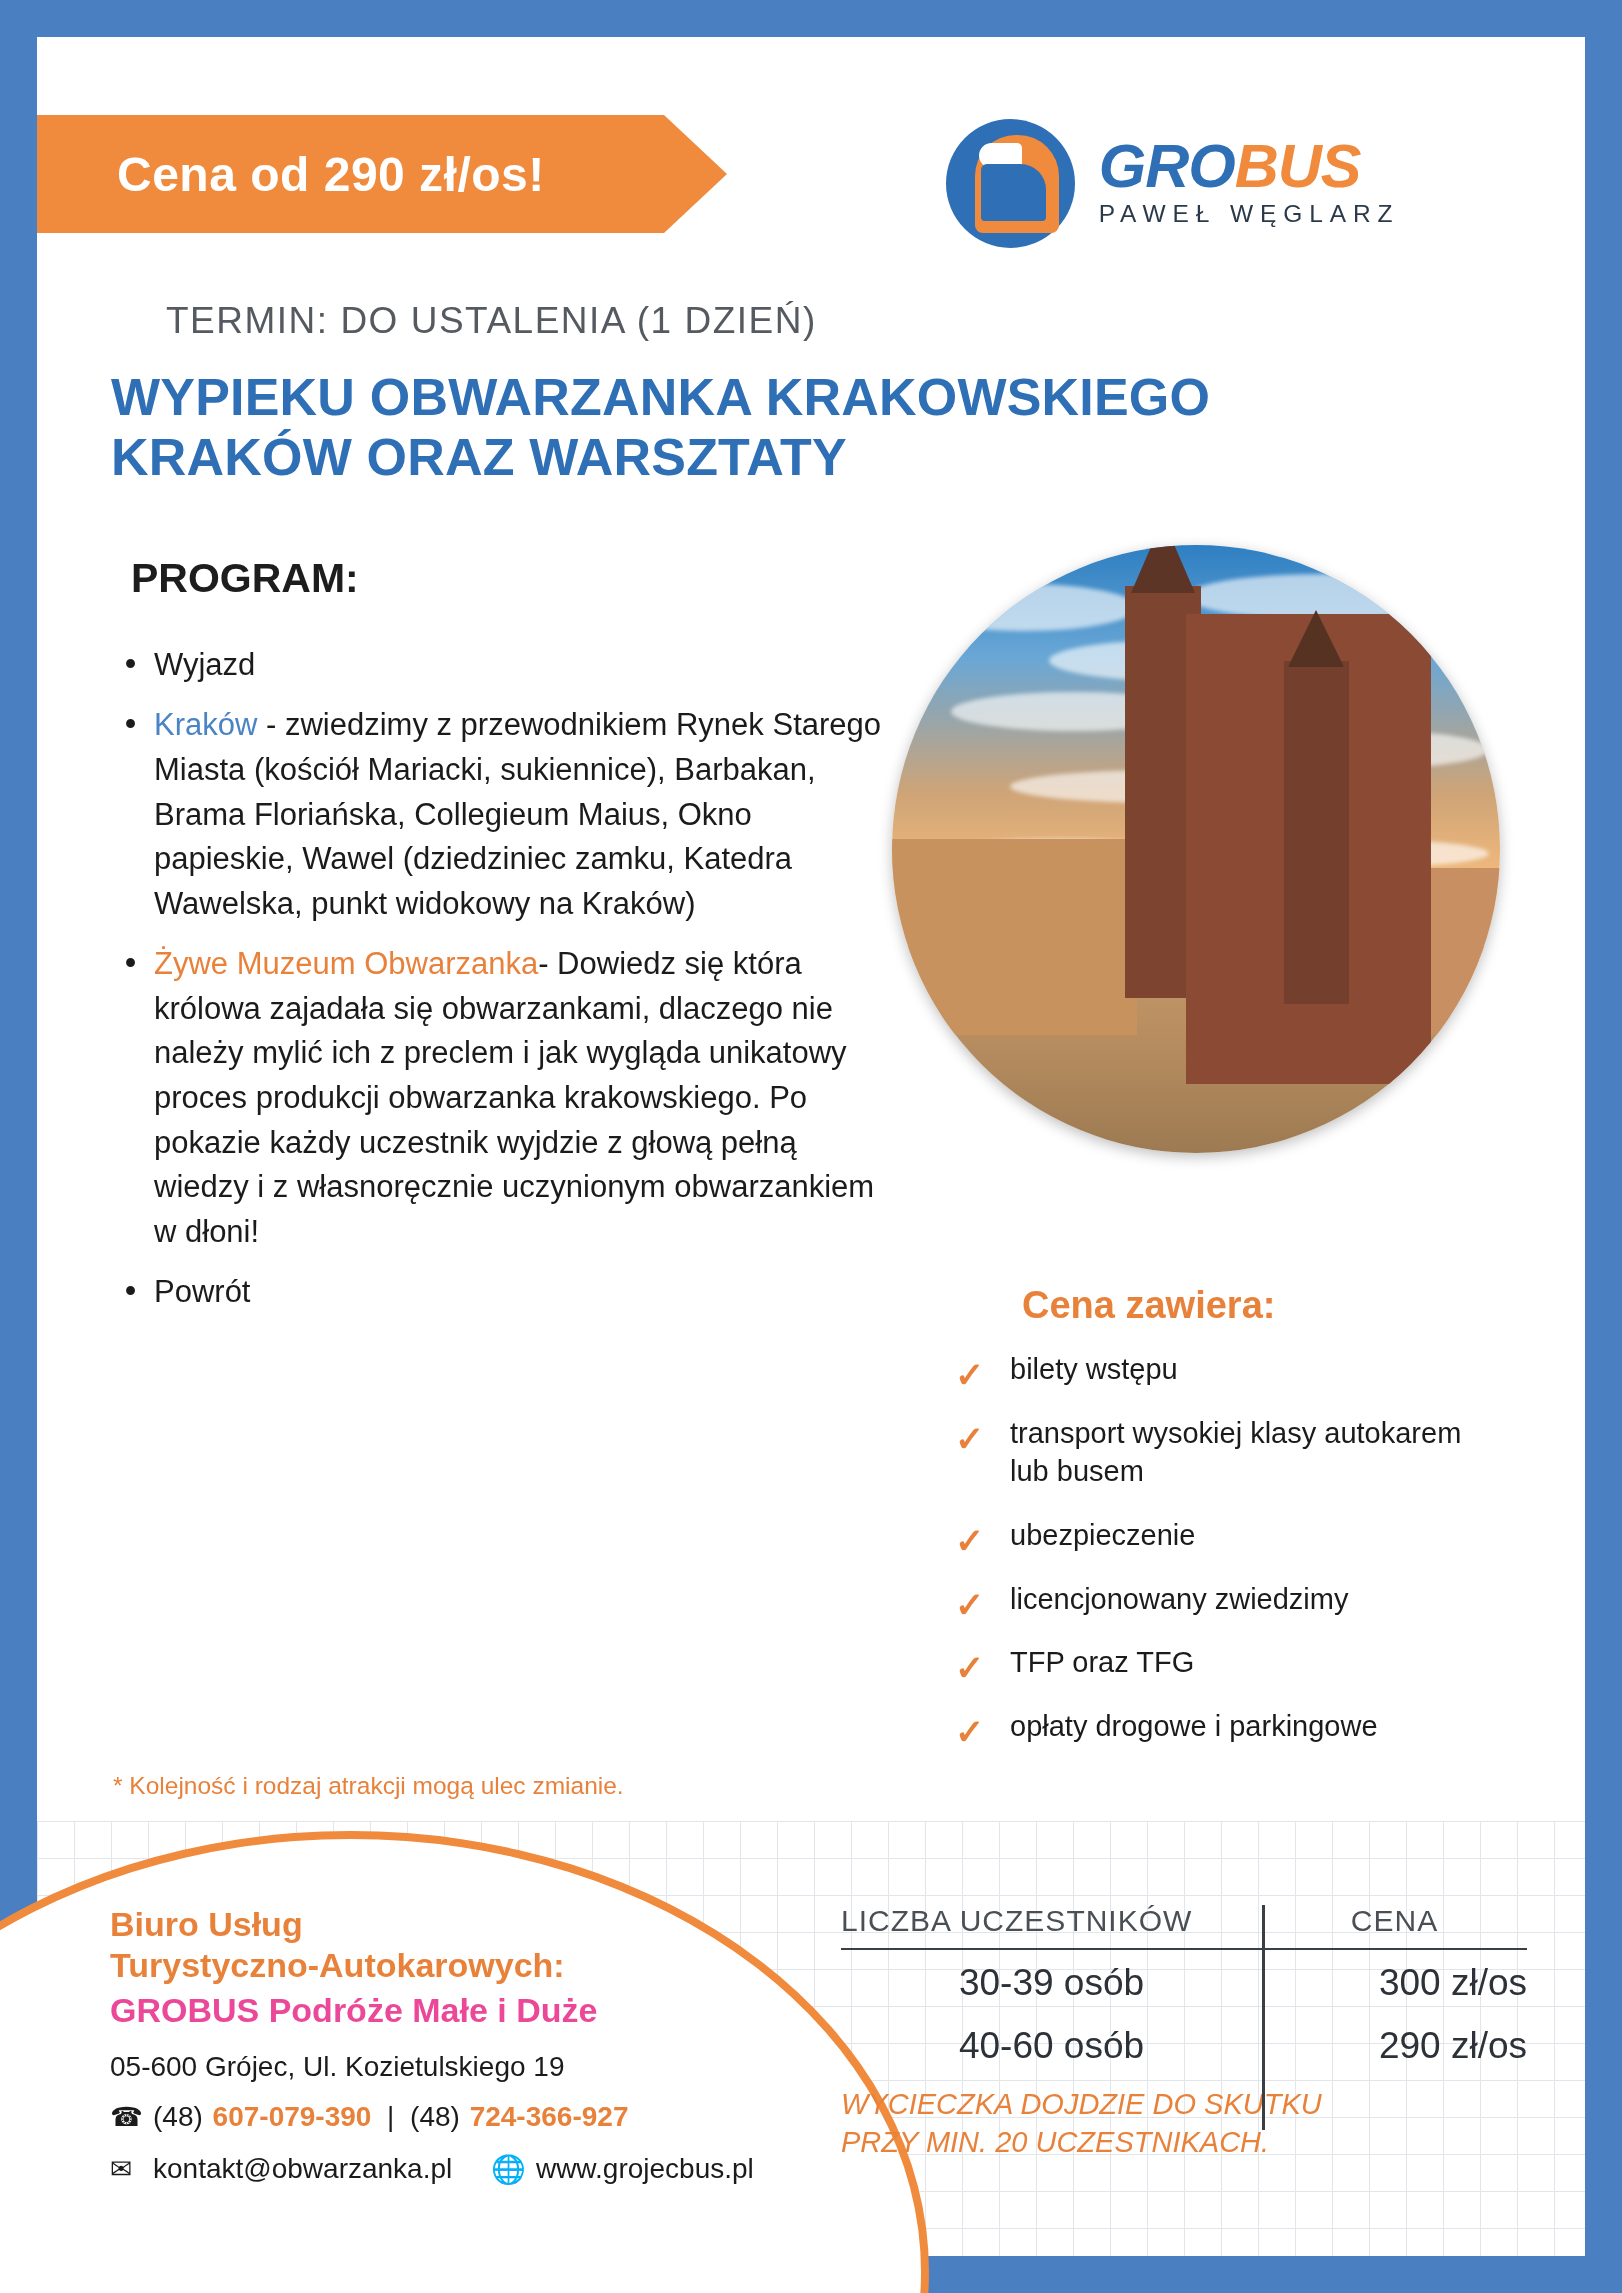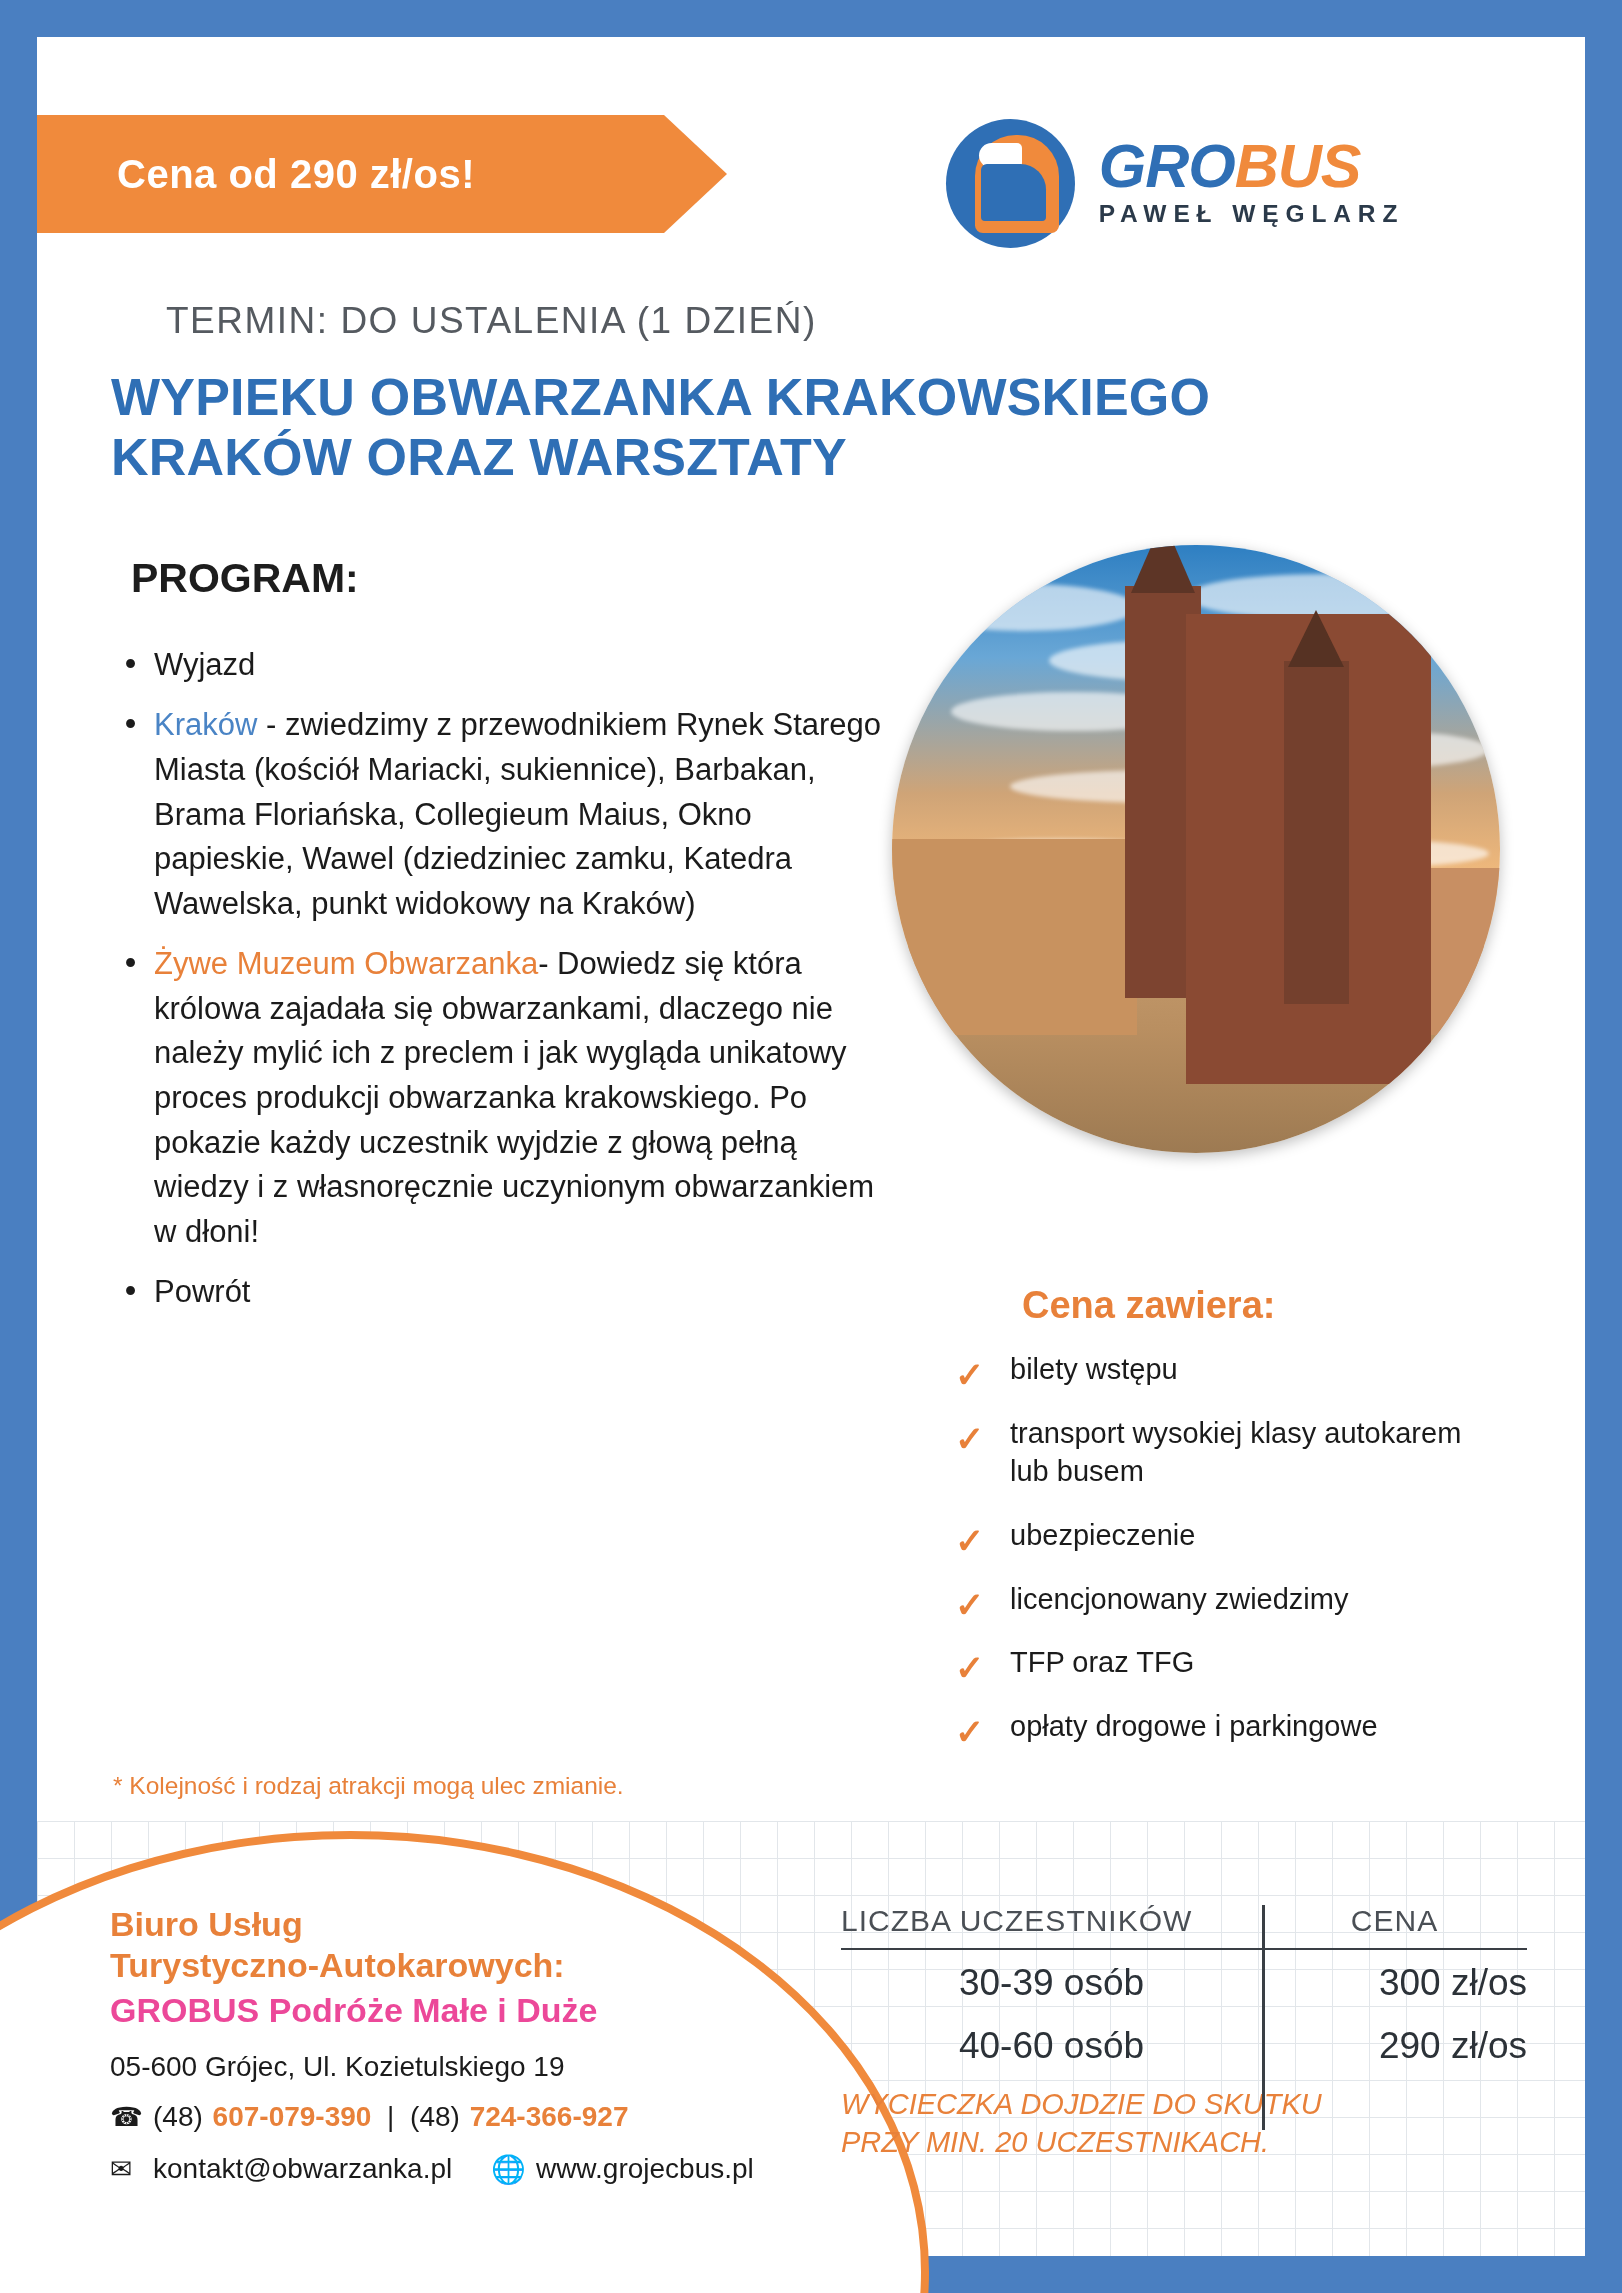--- a/index.html
+++ b/index.html
@@ -25,21 +25,21 @@
   .ribbon {
     position: absolute;
     left: 0px; top: 78px;
     width: 627px; height: 118px;
     background: #f08a3c;
     display: flex;
     align-items: center;
   }
   .ribbon-text {
     color: #ffffff;
-    font-size: 40px;
+    font-size: 48px;
     font-weight: bold;
     letter-spacing: 0.5px;
     margin-left: 80px;
     text-align: center;
   }
   .ribbon-tail {
     position: absolute;
     left: 627px; top: 78px;
     width: 0; height: 0;
     border-top: 59px solid transparent;
@@ -96,21 +96,21 @@
     font-weight: bold;
     font-style: italic;
     letter-spacing: -1px;
     line-height: 1;
   }
   .logo-gro { color: #2f6fb5; }
   .logo-bus-word { color: #f08a3c; }
   .logo-sub {
     margin-top: 3px;
     font-size: 24.5px;
-    font-weight: bold;
+    font-weight: normal;
     color: #2b3a4a;
     letter-spacing: 6.9px;
     text-align: right;
   }
 
   
   .term {
     position: absolute;
     left: 129px; top: 263px;
     font-size: 37px;

